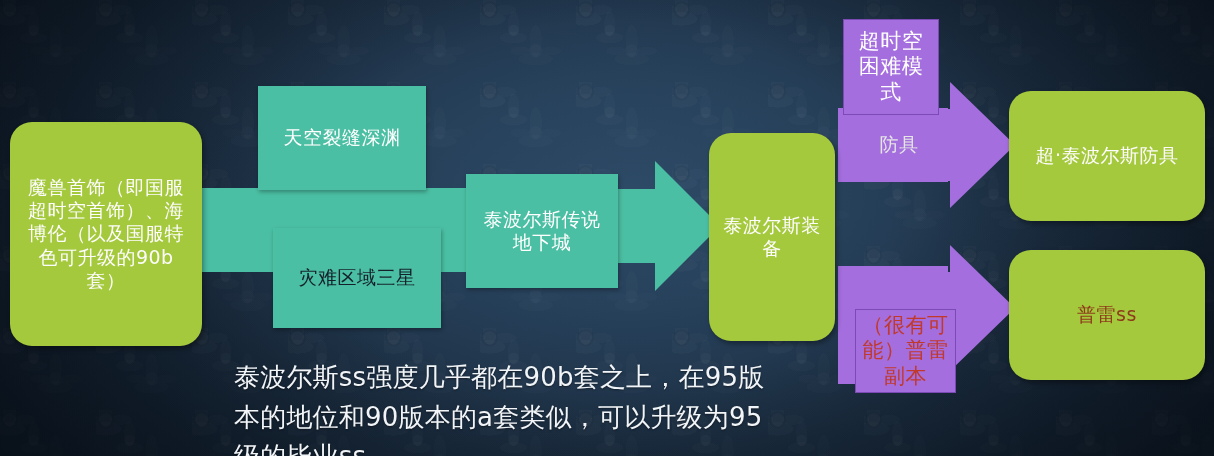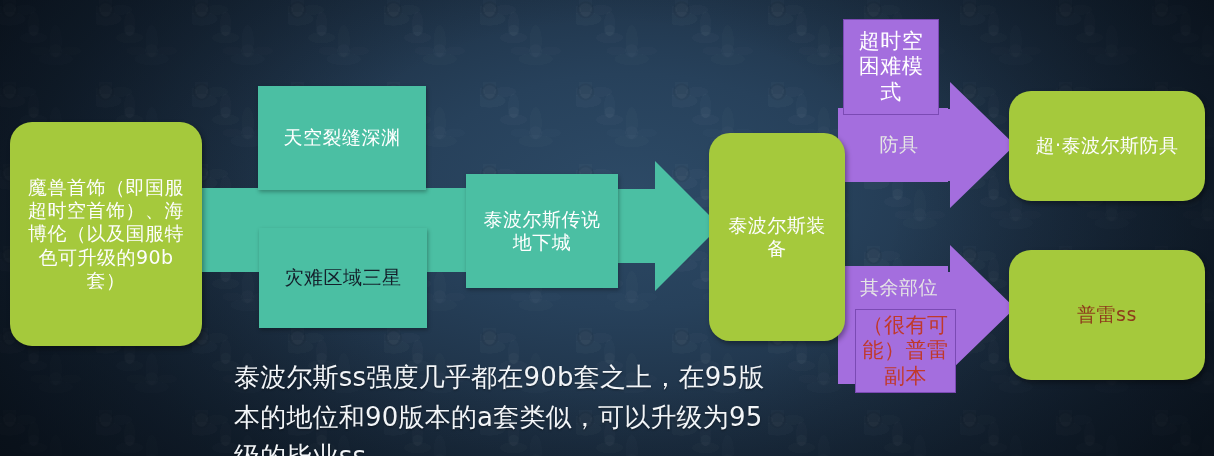--- a/index.html
+++ b/index.html
@@ -120,46 +120,45 @@
   </svg>
 
   <div class="node green" style="left:10px;top:122px;width:192px;height:224px;padding:6px 14px;">
     <span class="lbl">魔兽首饰（即国服超时空首饰）、海博伦（以及国服特色可升级的90b套）</span>
   </div>
 
   <div class="node teal" style="left:258px;top:86px;width:168px;height:104px;padding:4px 8px;">
     <span class="lbl">天空裂缝深渊</span>
   </div>
 
-  <div class="node teal dark" style="left:259px;top:228px;width:168px;height:100px;padding:4px 8px;">
+  <div class="node teal dark" style="left:273px;top:228px;width:168px;height:100px;padding:4px 8px;">
     <span class="lbl">灾难区域三星</span>
   </div>
 
   <div class="node teal" style="left:466px;top:174px;width:152px;height:114px;padding:0 10px;">
     <span class="lbl">泰波尔斯传说地下城</span>
   </div>
 
-  <div class="node green" style="left:709px;top:133px;width:136px;height:208px;padding:4px 10px;border-radius:21px;">
+  <div class="node green" style="left:709px;top:133px;width:126px;height:208px;padding:4px 10px;">
     <span class="lbl">泰波尔斯装备</span>
   </div>
 
   <div class="node purple" style="left:843px;top:19px;width:96px;height:96px;padding:2px 5px;">
     <span class="lbl">超时空困难模式</span>
   </div>
 
   <div class="node purple redtext" style="left:840px;top:309px;width:101px;height:84px;padding:2px 5px;margin-left:15px;">
     <span class="lbl">（很有可能）普雷副本</span>
   </div>
 
-  <div class="node green" style="left:1009px;top:91px;width:196px;height:110px;padding:8px 14px;text-align:center;">
+  <div class="node green" style="left:1009px;top:91px;width:196px;height:130px;padding:8px 14px;text-align:center;">
     <span class="lbl">超·泰波尔斯防具</span>
   </div>
 
   <div class="node green gold" style="left:1009px;top:250px;width:196px;height:130px;padding:4px 28px;">
     <span class="lbl">普雷ss</span>
   </div>
 
   <div class="arrow-lbl" style="left:845px;top:132px;width:108px;">防具</div>
-  <div class="arrow-lbl" style="left:838px;top:275px;width:122px;">其余部位</div>
 
   <div class="caption" style="left:234px;top:358px;width:545px;">泰波尔斯ss强度几乎都在90b套之上，在95版本的地位和90版本的a套类似，可以升级为95级的毕业ss。</div>
 
 </div>
 
 </body></html>

